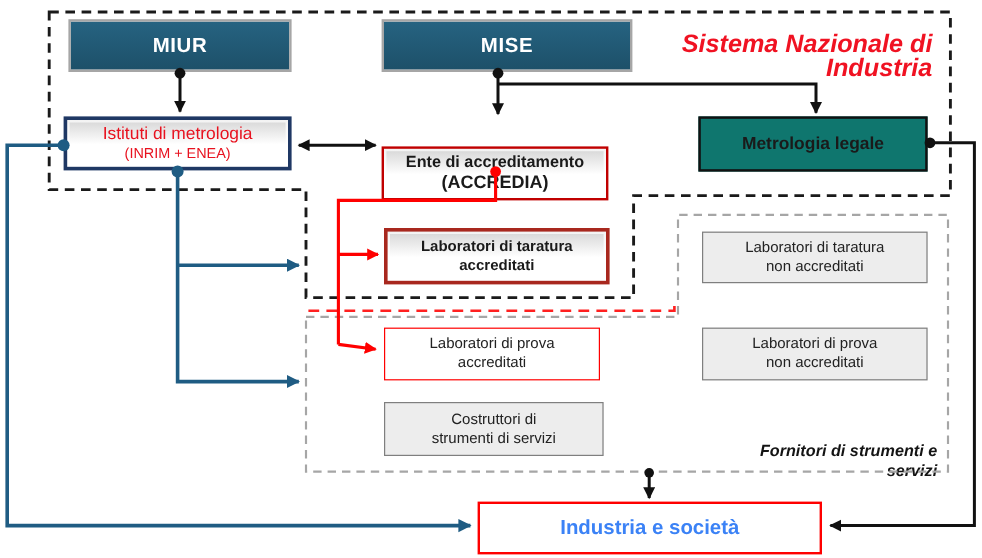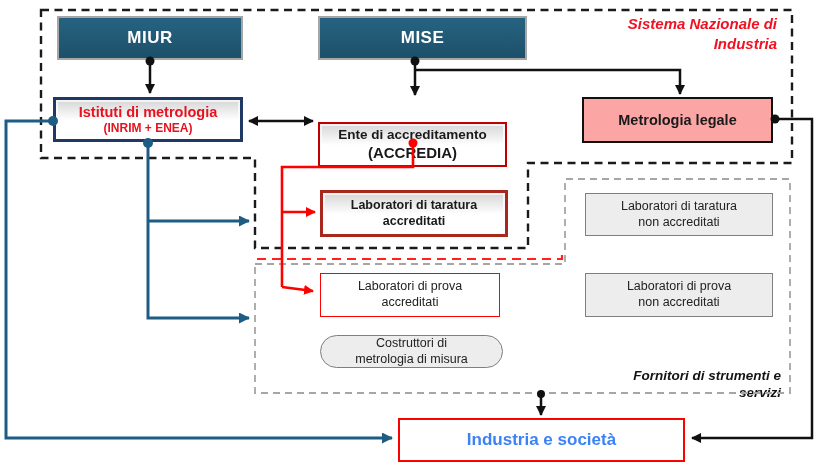--- a/index.html
+++ b/index.html
@@ -15,33 +15,33 @@
   }
   .ministry{
     background:linear-gradient(180deg,#266381 0%,#1d5069 100%);
     border:2px solid #a6a6a6;color:#ffffff;font-weight:bold;font-size:17px;
     letter-spacing:.5px;
   }
   .bevel{
     background:linear-gradient(180deg,#d6d6d6 0%,#ffffff 52%);
     box-shadow:inset 0 0 0 2px rgba(255,255,255,.7);
   }
-  .istituti{border:3px solid #1f3864;color:#e8121f;font-weight:bold;}
+  .istituti{border:3px solid #1f3864;color:#e8121f;font-weight:normal;}
   .istituti .l1{font-size:14.5px;}
   .istituti .l2{font-size:12px;}
   .ente{border:2.5px solid #c00000;color:#1a1a1a;font-weight:bold;margin-top:24px;}
   .ente .l1{font-size:13.5px;}
   .ente .l2{font-size:15px;}
-  .metrologia{border:2.5px solid #111111;background:#fca5a5;color:#1a1a1a;font-weight:bold;font-size:14.5px;}
+  .metrologia{border:2.5px solid #111111;background:#0f766e;color:#1a1a1a;font-weight:bold;font-size:14.5px;}
   .labacc{border:3px solid #a8281e;color:#1a1a1a;font-weight:bold;font-size:12.5px;}
   .graybox{background:#ededed;border:1.5px solid #7f7f7f;color:#222222;font-size:12.5px;}
   .provaacc{background:#ffffff;border:1.5px solid #ff0000;color:#222222;font-size:12.5px;}
   .industria{background:#ffffff;border:2px solid #ff0000;color:#3b82f6;font-weight:bold;font-size:17px;}
   .freetext{position:absolute;z-index:2;text-align:right;font-style:italic;font-weight:bold;}
-  .title-note{right:41px;top:14px;width:230px;color:#f01222;font-size:15px;line-height:20px;}
+  .title-note{right:41px;top:27px;width:230px;color:#f01222;font-size:21px;line-height:20px;}
   .fornitori-note{right:37px;top:334px;width:250px;color:#141414;font-size:13.5px;line-height:16.5px;margin-top:34px;}
   .l1,.l2{display:block;}
 </style>
 </head>
 <body>
 
 <div id="stage">
 
   <svg id="wires" width="818" height="465" viewBox="0 0 818 465">
     <defs>
@@ -124,23 +124,23 @@
   <div class="box provaacc" style="left:320px;top:273px;width:180px;height:44px;">
     <span class="l1">Laboratori di prova</span>
     <span class="l2">accreditati</span>
   </div>
 
   <div class="box graybox" style="left:585px;top:273px;width:188px;height:44px;">
     <span class="l1">Laboratori di prova</span>
     <span class="l2">non accreditati</span>
   </div>
 
-  <div class="box graybox" style="left:320px;top:335px;width:183px;height:33px;border-radius:18px;">
+  <div class="box graybox" style="left:320px;top:335px;width:183px;height:45px;">
     <span class="l1">Costruttori di</span>
-    <span class="l2">metrologia di misura</span>
+    <span class="l2">strumenti di servizi</span>
   </div>
 
   <div class="box industria" style="left:398px;top:418px;width:287px;height:44px;">
     <span>Industria e società</span>
   </div>
 
   <div class="freetext title-note">
     <span class="l1">Sistema Nazionale di</span>
     <span class="l2">Industria</span>
   </div>

